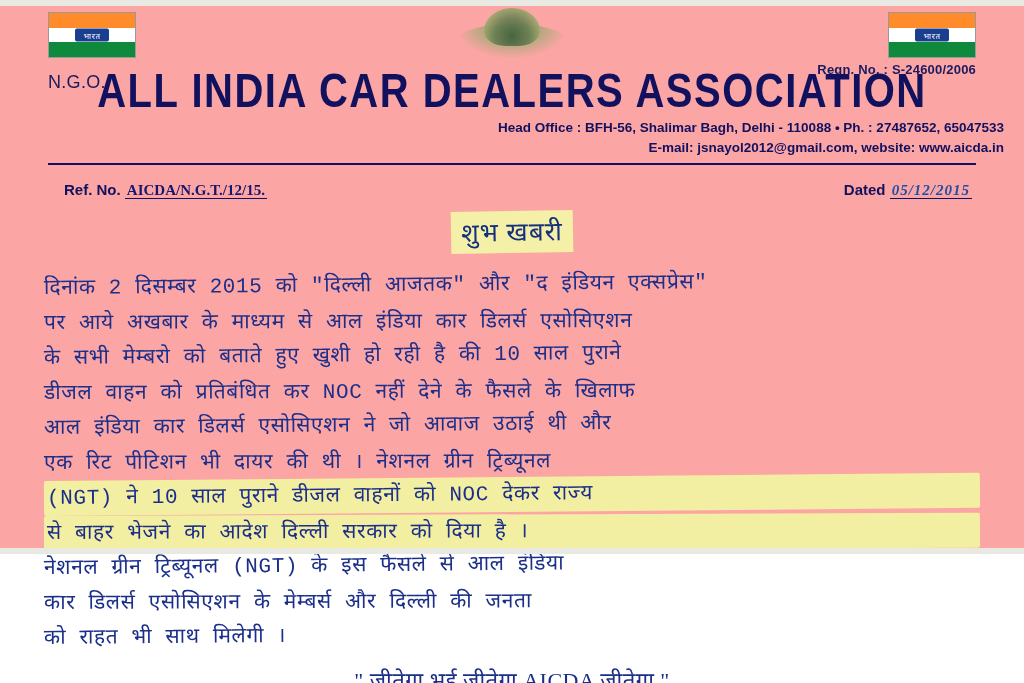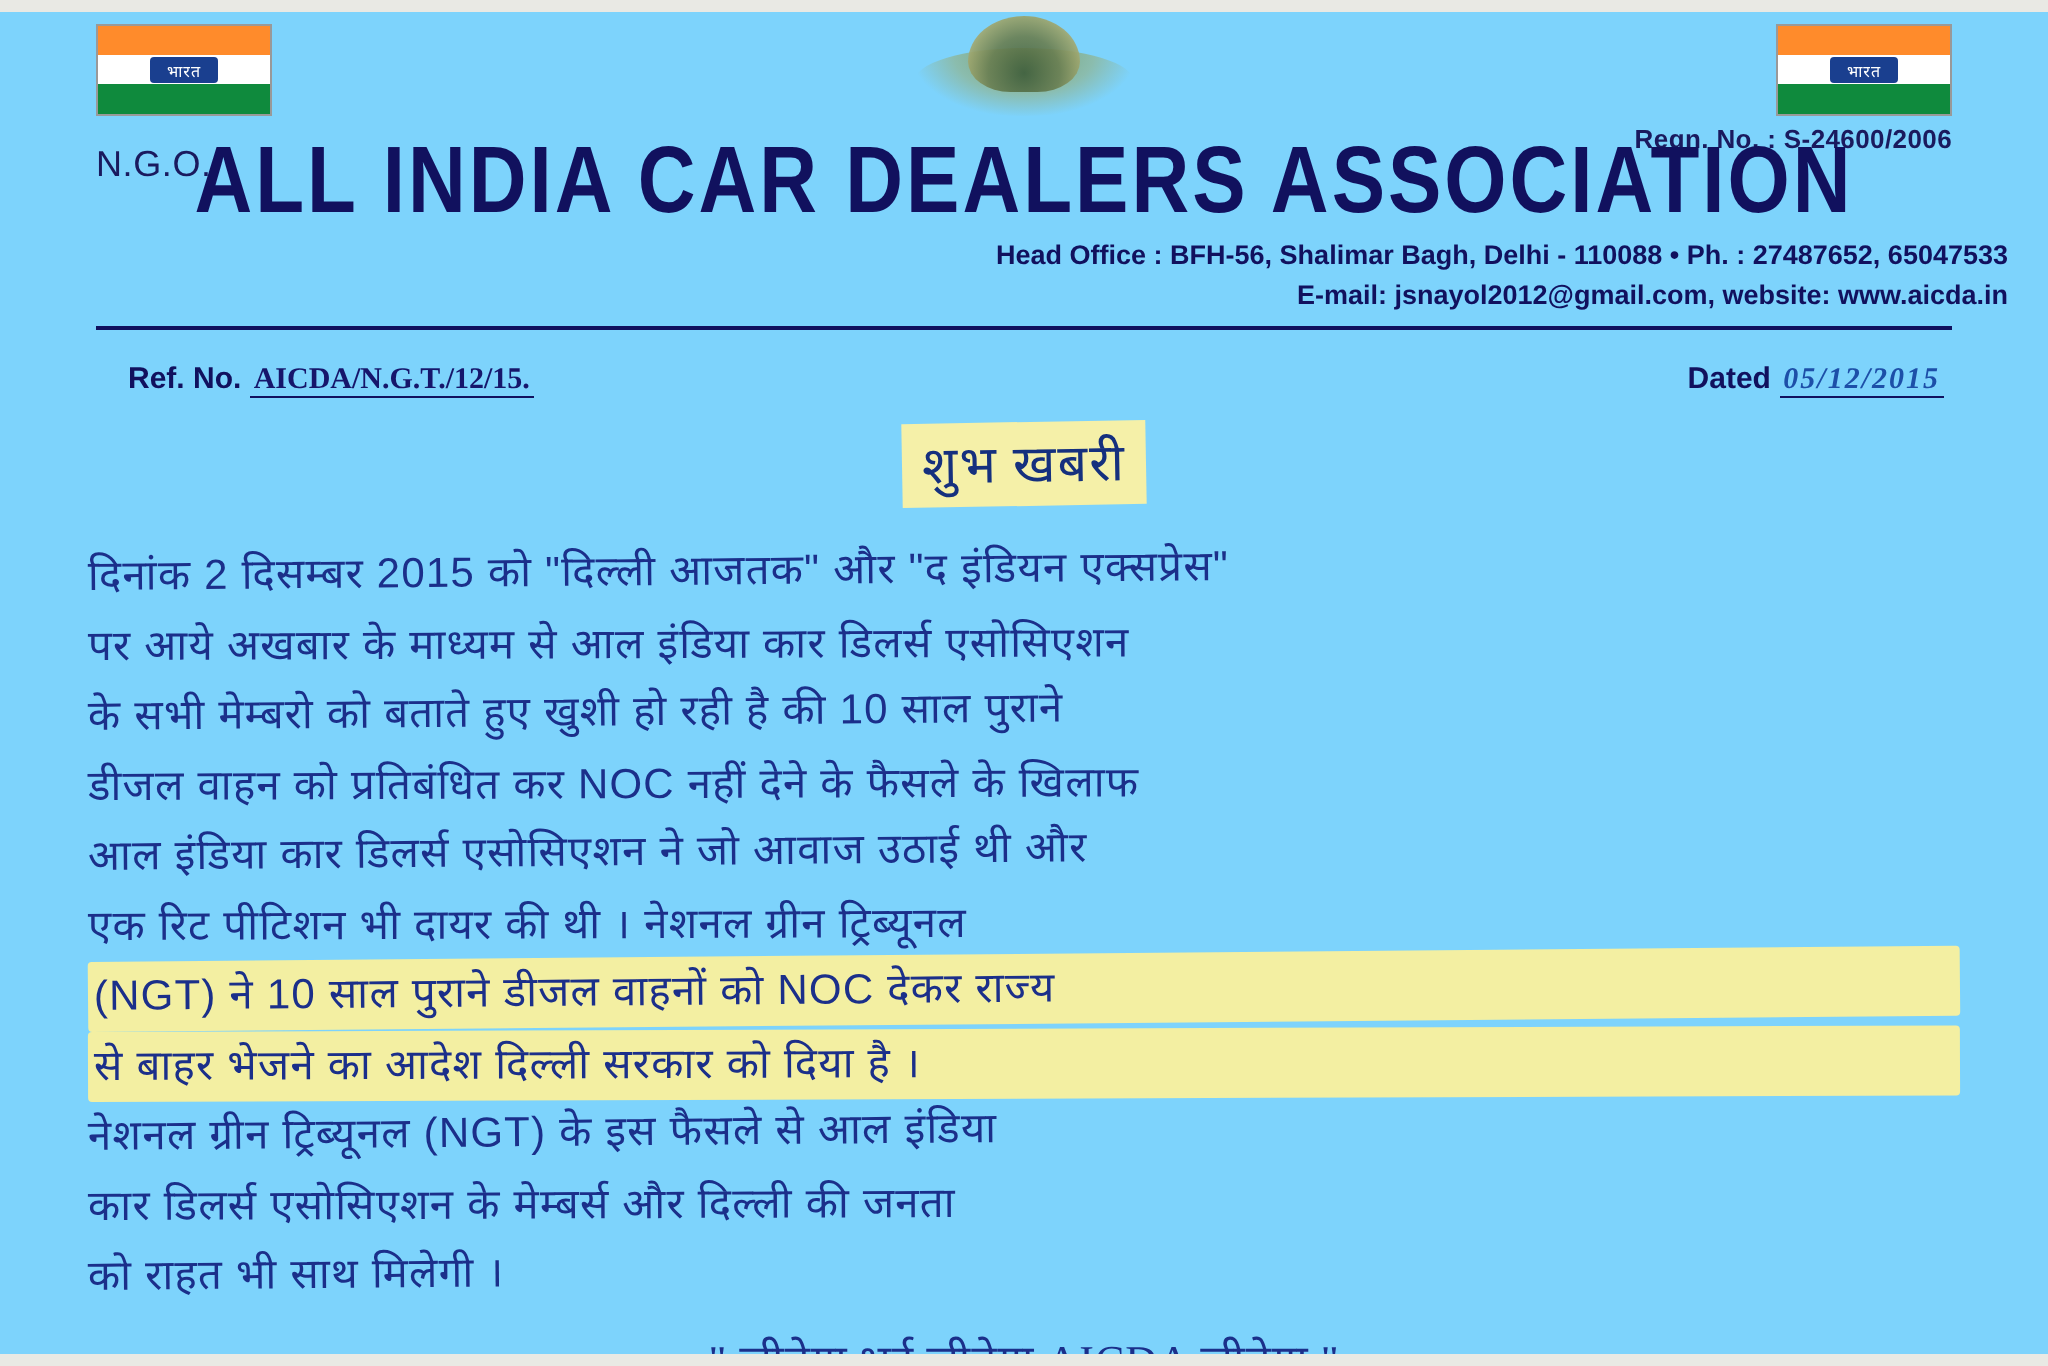--- a/index.html
+++ b/index.html
@@ -11,22 +11,22 @@
     width: 1024px;
     height: 683px;
     overflow: hidden;
     font-family: "Liberation Sans", sans-serif;
     color: #1a1a5e;
   }
 
   #page {
     position: relative;
     width: 1024px;
-    height: 683px;
-    background: #7dd3fc;
+    height: 554px;
+    background: #fca5a5;
     box-sizing: border-box;
   }
 
   
   .letterhead {
     position: relative;
     padding: 8px 20px 4px 20px;
     text-align: center;
   }
 
@@ -190,21 +190,21 @@
     font-family: "Liberation Serif", serif;
     font-size: 26px;
     color: #15307e;
     background: #f5f0a8;
     padding: 2px 10px 4px 10px;
     transform: rotate(-1deg);
     letter-spacing: 1px;
   }
 
   .hand-lines {
-    font-family: Liberation Sans, sans-serif;
+    font-family: Liberation Mono, monospace;
     font-size: 21px;
     line-height: 35px;
     color: #1b2f8a;
     letter-spacing: .6px;
   }
   .hand-lines .ln {
     display: block;
     white-space: nowrap;
     transform-origin: left center;
   }

